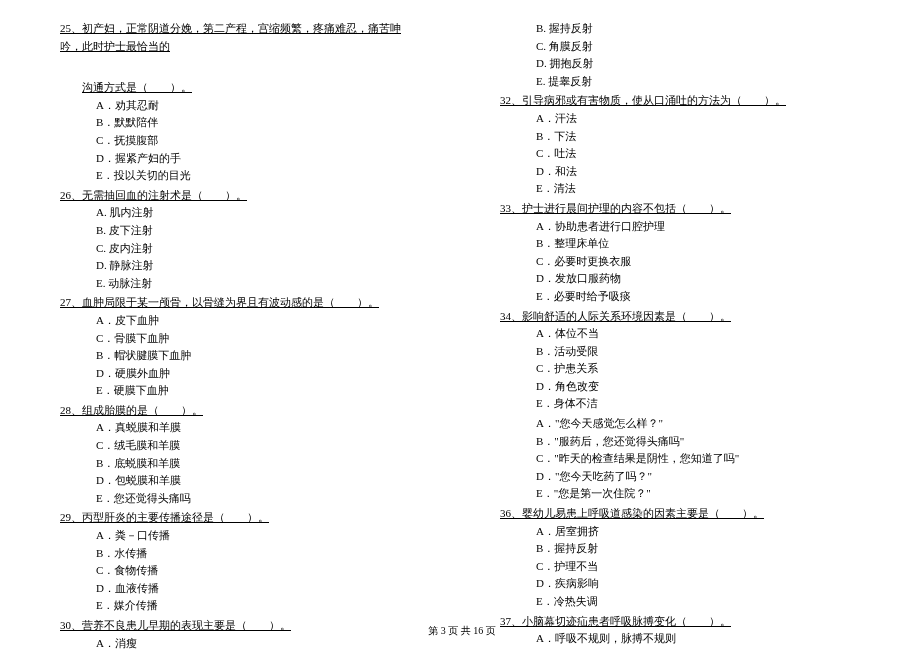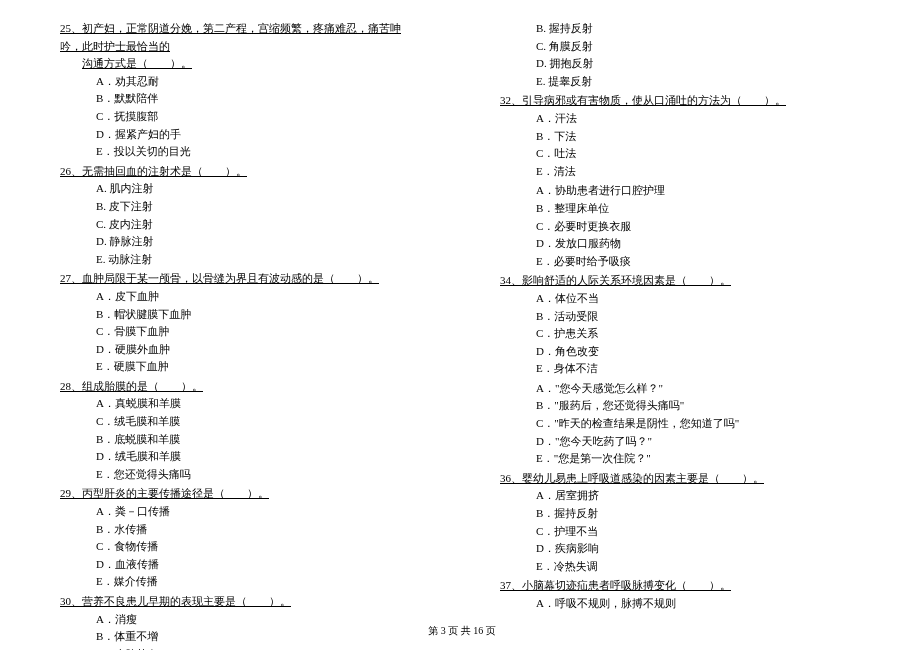--- a/index.html
+++ b/index.html
@@ -27,20 +27,21 @@
     }
     .question {
       margin-bottom: 2px;
     }
     .q-text {
       display: block;
       text-decoration: underline;
     }
     .q-indent {
       padding-left: 22px;
+      margin-top: 24px;
     }
     .option {
       padding-left: 36px;
       display: block;
     }
     .footer {
       position: absolute;
       bottom: 12px;
       left: 4px;
       right: 0;
@@ -66,31 +67,31 @@
       <span class="q-text">26、无需抽回血的注射术是（　　）。</span>
       <span class="option">A. 肌内注射</span>
       <span class="option">B. 皮下注射</span>
       <span class="option">C. 皮内注射</span>
       <span class="option">D. 静脉注射</span>
       <span class="option">E. 动脉注射</span>
     </div>
     <div class="question">
       <span class="q-text">27、血肿局限于某一颅骨，以骨缝为界且有波动感的是（　　）。</span>
       <span class="option">A．皮下血肿</span>
+      <span class="option">C．骨膜下血肿</span>
       <span class="option">B．帽状腱膜下血肿</span>
-      <span class="option">C．骨膜下血肿</span>
       <span class="option">D．硬膜外血肿</span>
       <span class="option">E．硬膜下血肿</span>
     </div>
     <div class="question">
       <span class="q-text">28、组成胎膜的是（　　）。</span>
       <span class="option">A．真蜕膜和羊膜</span>
       <span class="option">C．绒毛膜和羊膜</span>
       <span class="option">B．底蜕膜和羊膜</span>
-      <span class="option">D．绒毛膜和羊膜</span>
+      <span class="option">D．包蜕膜和羊膜</span>
       <span class="option">E．您还觉得头痛吗</span>
     </div>
     <div class="question">
       <span class="q-text">29、丙型肝炎的主要传播途径是（　　）。</span>
       <span class="option">A．粪－口传播</span>
       <span class="option">B．水传播</span>
       <span class="option">C．食物传播</span>
       <span class="option">D．血液传播</span>
       <span class="option">E．媒介传播</span>
     </div>
@@ -109,23 +110,25 @@
       <span class="option">B. 握持反射</span>
       <span class="option">C. 角膜反射</span>
       <span class="option">D. 拥抱反射</span>
       <span class="option">E. 提睾反射</span>
     </div>
     <div class="question">
       <span class="q-text">32、引导病邪或有害物质，使从口涌吐的方法为（　　）。</span>
       <span class="option">A．汗法</span>
       <span class="option">B．下法</span>
       <span class="option">C．吐法</span>
+      <span class="option">D．和法</span>
       <span class="option">E．清法</span>
     </div>
     <div class="question">
+      <span class="q-text">33、护士进行晨间护理的内容不包括（　　）。</span>
       <span class="option">A．协助患者进行口腔护理</span>
       <span class="option">B．整理床单位</span>
       <span class="option">C．必要时更换衣服</span>
       <span class="option">D．发放口服药物</span>
       <span class="option">E．必要时给予吸痰</span>
     </div>
     <div class="question">
       <span class="q-text">34、影响舒适的人际关系环境因素是（　　）。</span>
       <span class="option">A．体位不当</span>
       <span class="option">B．活动受限</span>

